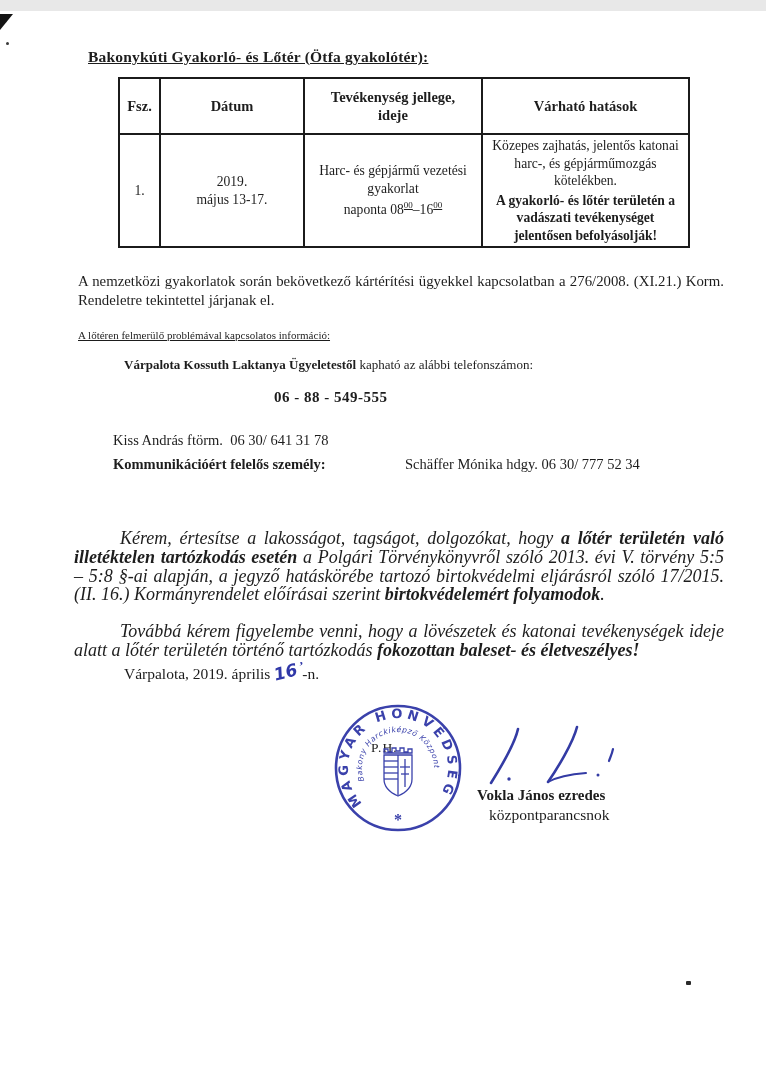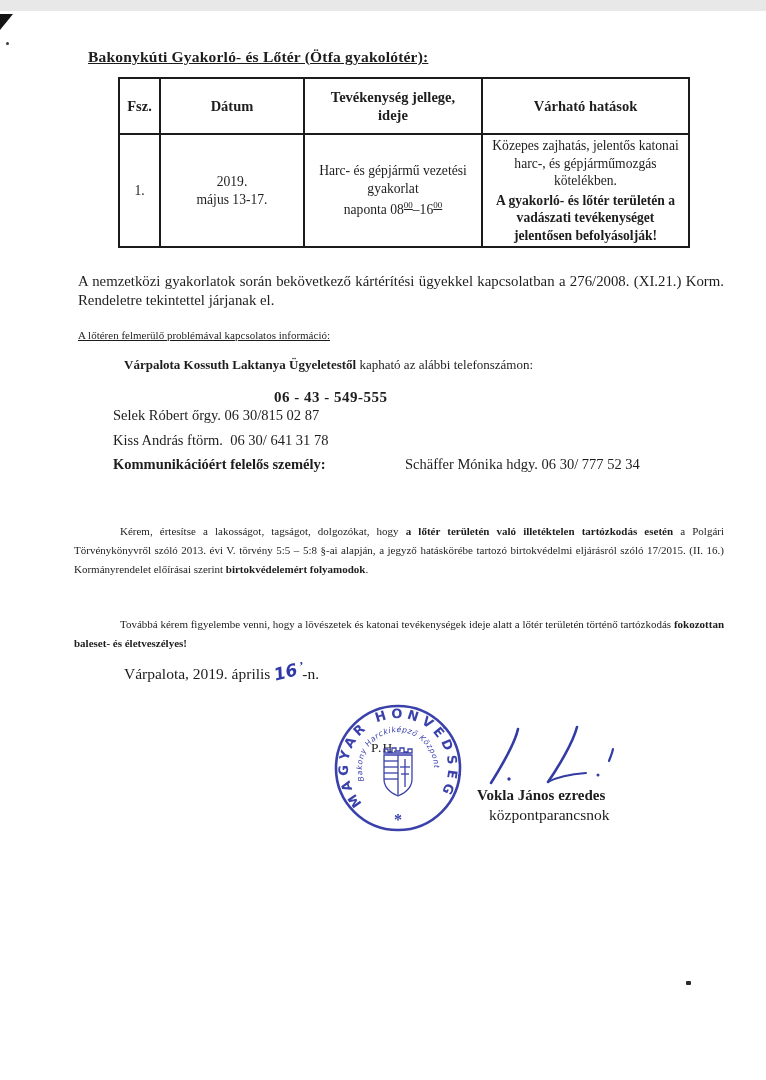--- a/index.html
+++ b/index.html
@@ -41,21 +41,21 @@
   .b { font-weight:bold; }
   .phone { position:absolute; left:274px; top:378px; font-weight:bold; font-size:15px; letter-spacing:0.5px; }
 
   .contacts { position:absolute; left:113px; top:396px; width:580px; }
   .contact-row { display:flex; align-items:baseline; height:24.6px; }
   .contact-label { width:292px; font-weight:bold; font-size:14.5px; }
   .contact-value { font-size:14.5px; }
 
   .para-request, .para-warning {
     position:absolute; left:74px; width:650px;
-    font-size:11px; line-height:18.8px; text-align:justify; text-indent:46px;
+    font-size:18px; line-height:18.8px; text-align:justify; text-indent:46px;font-style:italic;
   }
   .para-request { top:500px; }
   .para-warning { top:593px; }
 
   .date-line { position:absolute; left:124px; top:652px; font-size:15.5px; }
   .hand { color:#3038a8; font-family:"DejaVu Sans", sans-serif; font-style:italic; font-weight:bold;
     font-size:17px; display:inline-block; transform:rotate(-14deg) translateY(-1px); }
   .hand-tick { color:#3038a8; position:relative; top:-9px; left:1px; font-size:13px; font-weight:bold; }
 
   .ph-label { position:absolute; left:371px; top:729px; font-size:13.5px; letter-spacing:1px; color:#222; }
@@ -112,25 +112,24 @@
       </tr>
     </tbody>
   </table>
 
   <p class="para-notice">A nemzetközi gyakorlatok során bekövetkező kártérítési ügyekkel kapcsolatban a 276/2008. (XI.21.) Korm. Rendeletre tekintettel járjanak el.</p>
 
   <div class="info-heading">A lőtéren felmerülő problémával kapcsolatos információ:</div>
 
   <div class="info-intro"><span class="b">Várpalota Kossuth Laktanya Ügyeletestől</span><span> kapható az alábbi telefonszámon:</span></div>
 
-  <div class="phone">06 - 43 - 549-555</div>
+  <div class="phone">06 - 88 - 549-555</div>
 
   <div class="contacts">
     <div class="contact-row">
-      <span class="contact-value">Selek Róbert őrgy. 06 30/815 02 87</span>
     </div>
     <div class="contact-row">
       <span class="contact-value">Kiss András ftörm.&nbsp; 06 30/ 641 31 78</span>
     </div>
     <div class="contact-row">
       <span class="contact-label">Kommunikációért felelős személy:</span>
       <span class="contact-value">Schäffer Mónika hdgy. 06 30/ 777 52 34</span>
     </div>
   </div>
 

